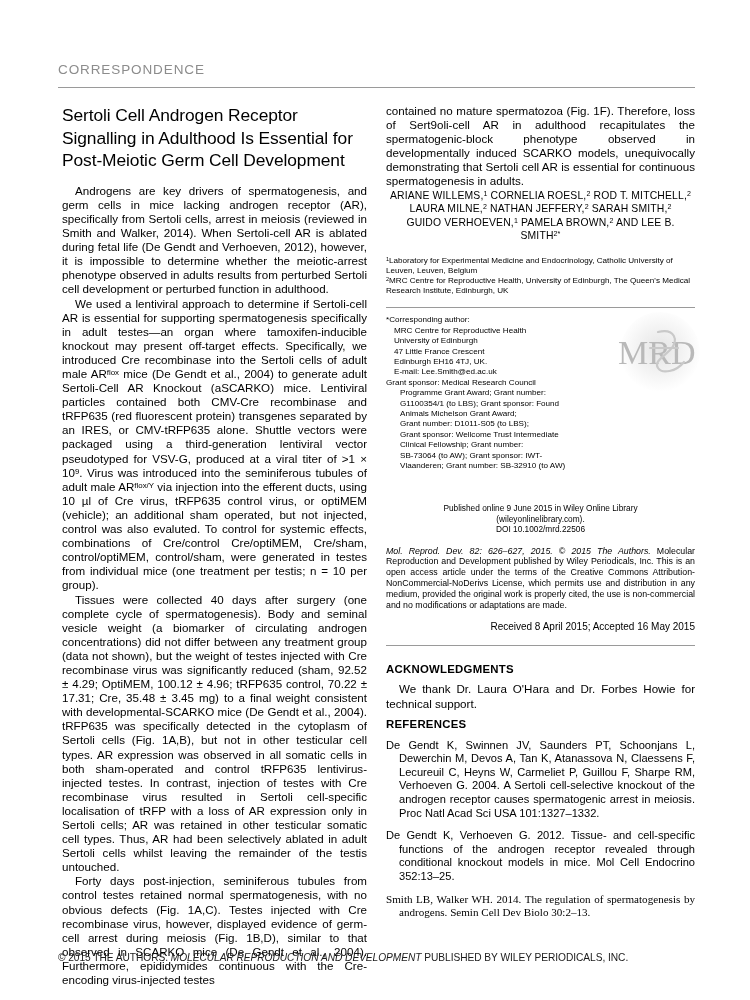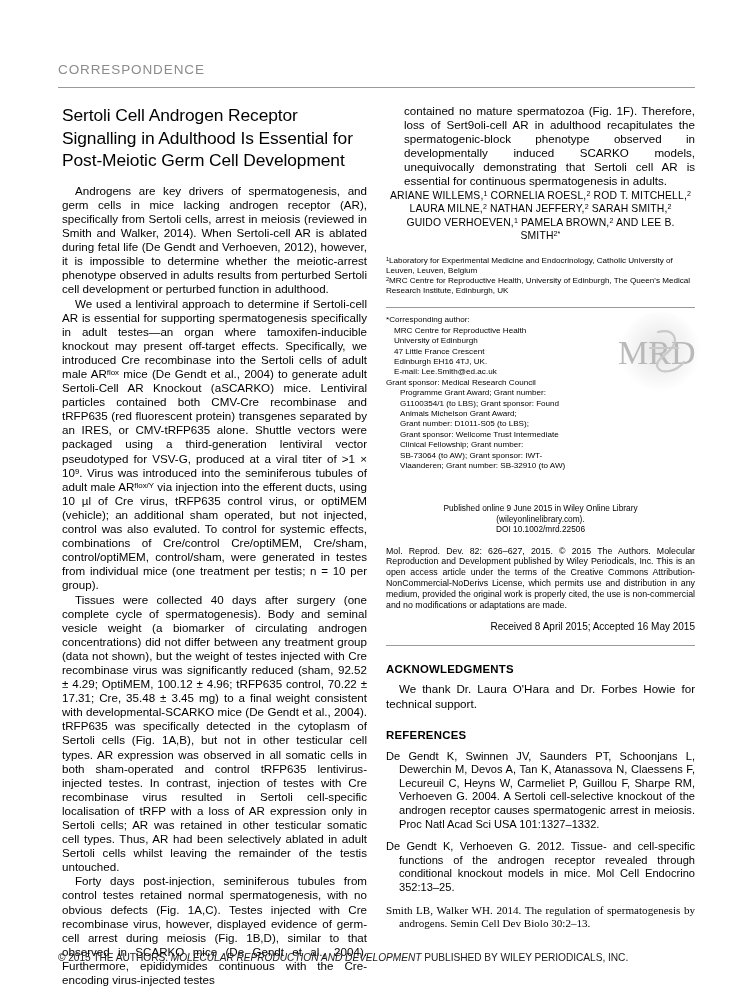--- a/index.html
+++ b/index.html
@@ -65,21 +65,21 @@
   
   p.body {
     margin: 0;
     font-size: 11.6px;
     line-height: 14.1px;
     text-align: justify;
     text-indent: 13px;
     text-justify: inter-word;
     hyphens: none;
   }
-  p.body.noind { text-indent: 0; margin-left: 18px; }
+  p.body.noind { text-indent: 0; }
 
   sup { font-size: 0.68em; vertical-align: 0.42em; line-height: 0; }
 
   
   .authors {
     margin: 0;
     font-size: 10.4px;
     line-height: 13.6px;
     text-align: center;
     letter-spacing: 0.15px;
@@ -126,40 +126,40 @@
     font-size: 8.3px;
     line-height: 10.4px;
     text-align: center;
   }
   .license {
     margin: 11px 0 0 0;
     font-size: 8.8px;
     line-height: 10.8px;
     text-align: justify;
   }
-  .license .it { }
+  .license .it { font-style: italic; }
   .received {
     margin: 11px 0 0 0;
     font-size: 10px;
     text-align: right;
   }
   .rule-foot {
     height: 1px;
     background: #9a9a9a;
     margin: 13px 0 0 0;
   }
 
   
   h2.sect {
     font-size: 11.4px;
     font-weight: bold;
     letter-spacing: 0.25px;
     margin: 17px 0 7px 0;
   }
-  h2.sect.refs { margin-top: 18px; margin-bottom: 9px; }
+  h2.sect.refs { margin-top: 7px; margin-bottom: 9px; }
 
   
   .ref {
     margin: 0 0 9px 0;
     font-size: 11.1px;
     line-height: 13.6px;
     text-align: justify;
     padding-left: 13px;
     text-indent: -13px;
   }

